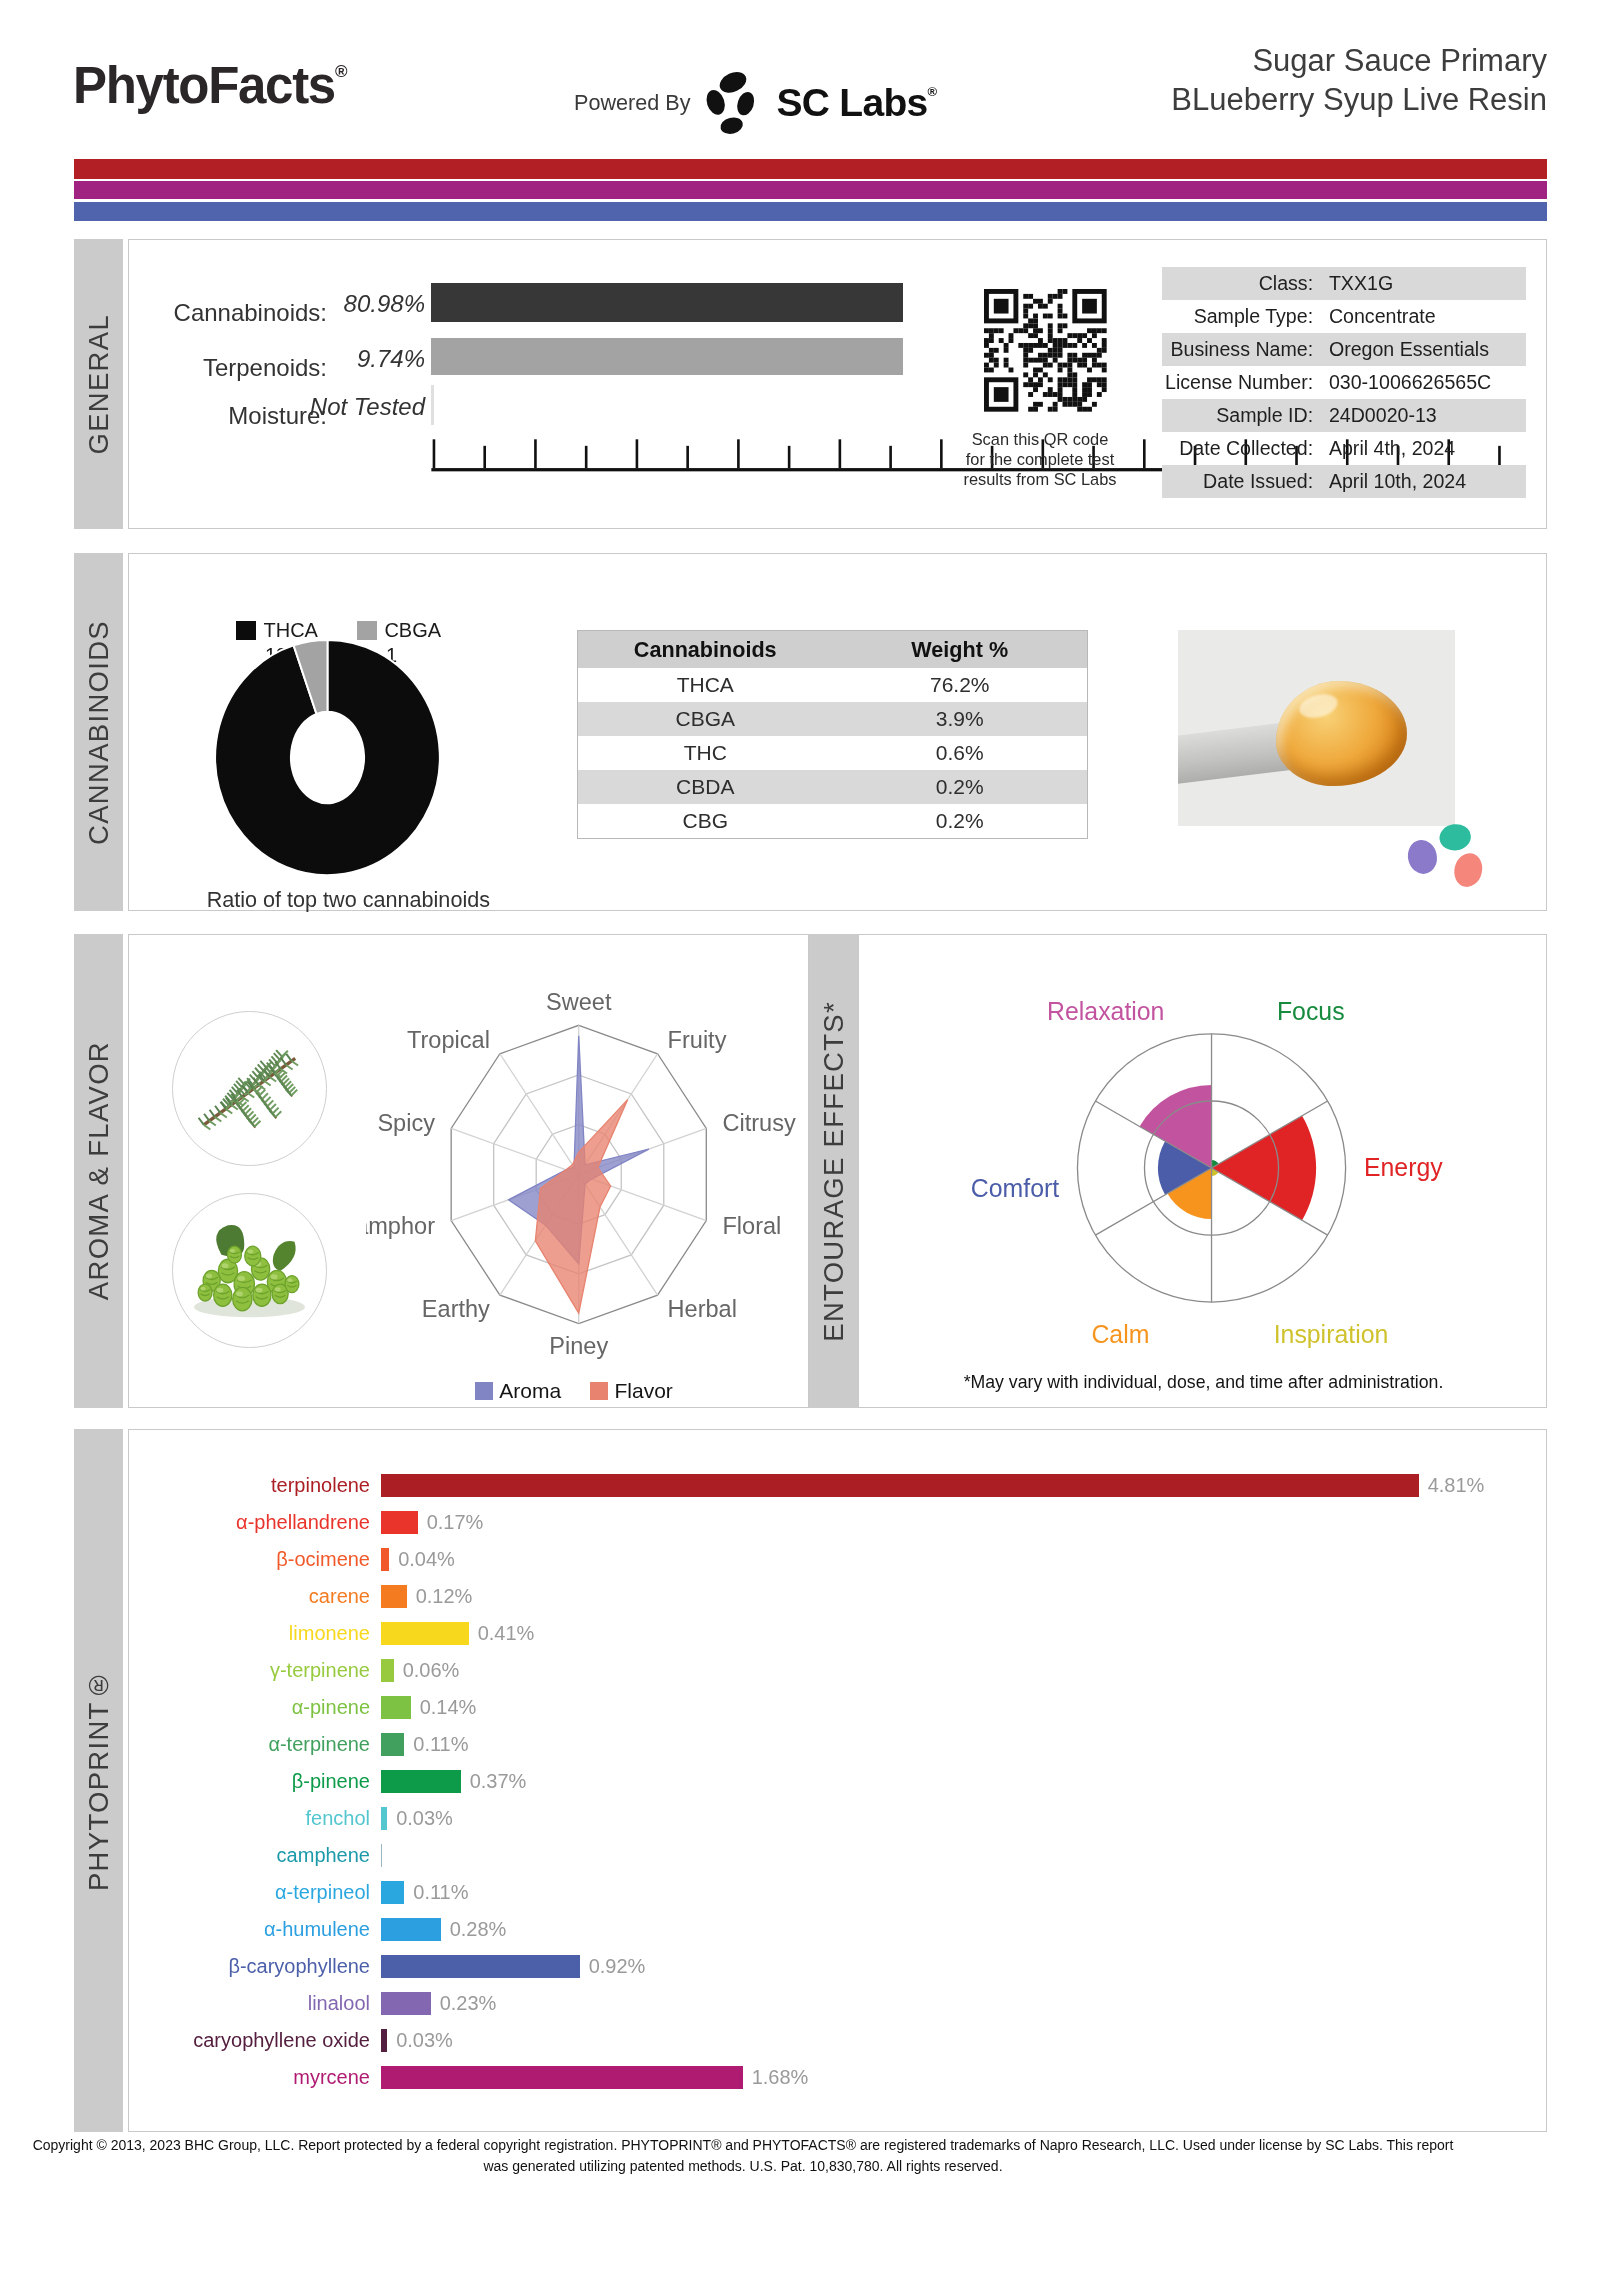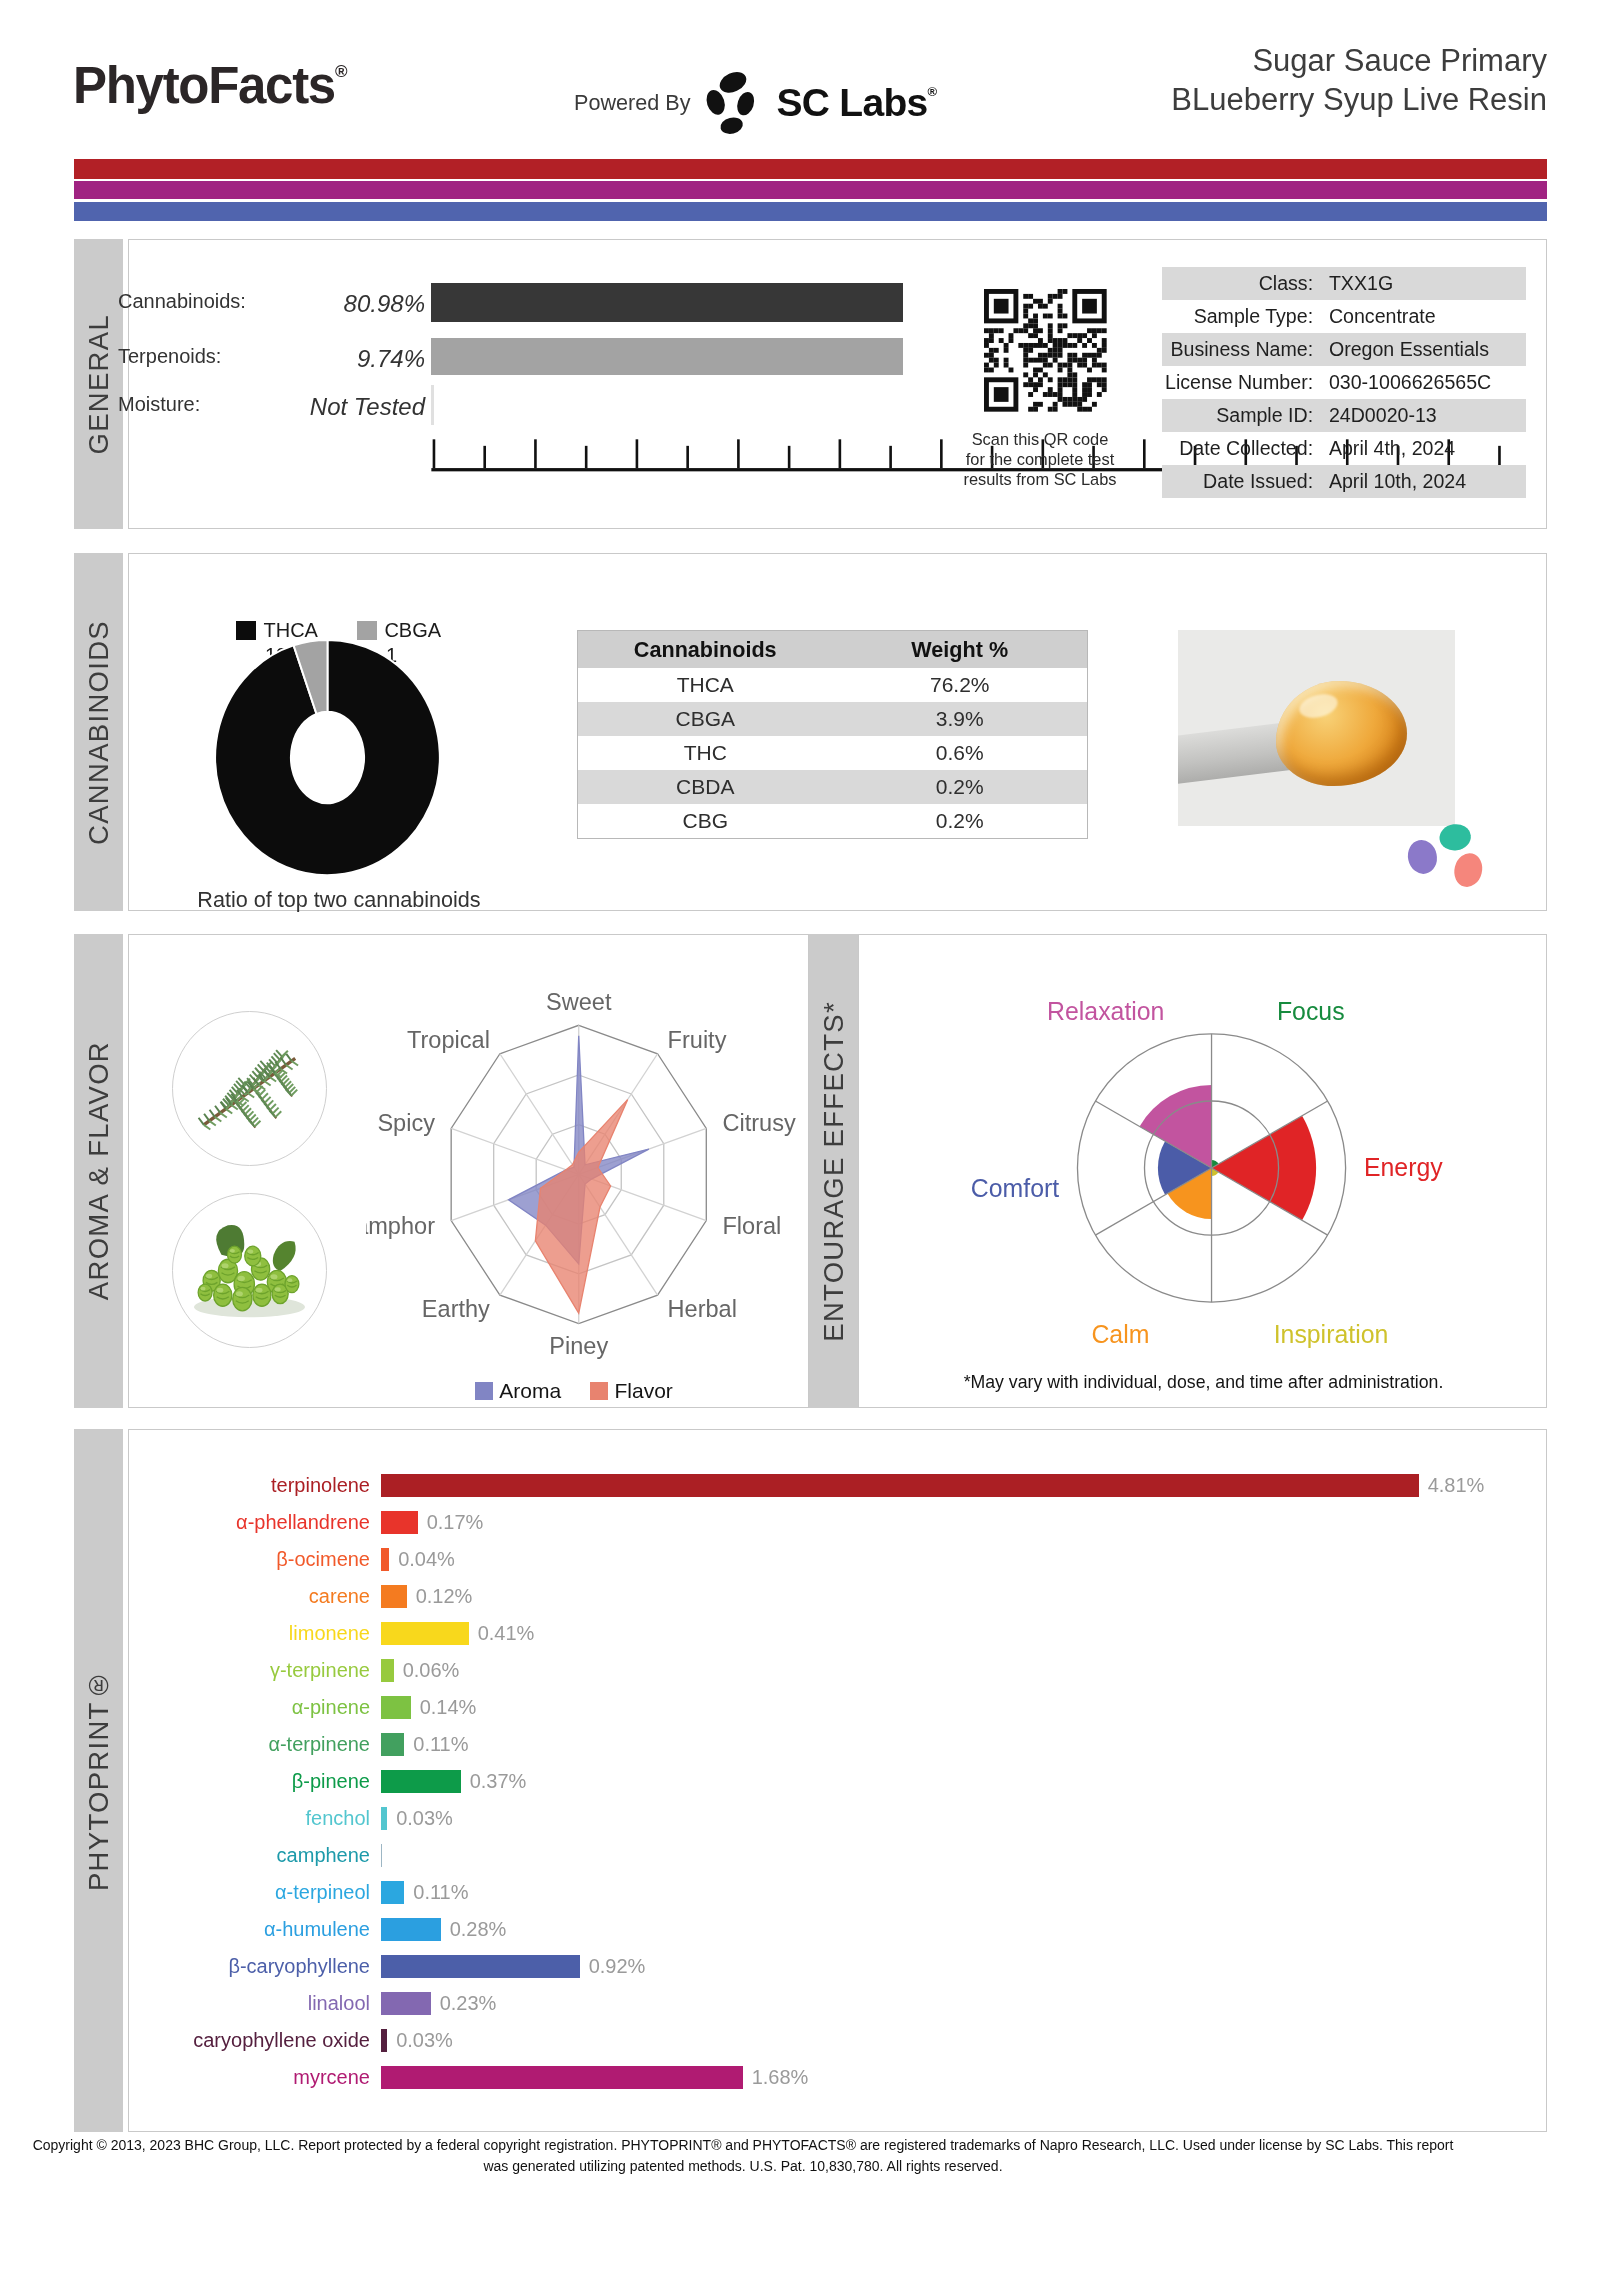--- a/index.html
+++ b/index.html
@@ -14,35 +14,35 @@
   .sclabs-name{font-size:39px;font-weight:bold;color:#111;letter-spacing:-0.7px;}
   .sclabs-name sup{font-size:13px;vertical-align:19.6px;}
   .title{left:785px;top:41px;width:762px;text-align:right;font-size:31px;color:#3d3d3d;line-height:1.26;}
   .hbar{left:74px;width:1473px;}
   
   .sidebar{width:49px;background:#cbcbcb;display:flex;align-items:center;justify-content:center;}
   .sidebar span{writing-mode:vertical-rl;transform:rotate(180deg);font-size:27.5px;color:#3d3d3d;
                 letter-spacing:1.3px;white-space:nowrap;}
   .panel{background:#fff;border:1.3px solid #c9c9c9;box-sizing:border-box;}
   
-  .gm-label{font-size:20px;color:#333;}
+  .gm-label{font-size:24px;color:#333;text-align:right;margin-top:9px;}
   .gm-value{font-size:24px;color:#333;text-align:right;font-style:italic;}
   .gbar{left:431px;}
   .qr-caption{left:947px;top:429px;width:186px;text-align:center;font-size:16.4px;color:#2b2b2b;line-height:1.22;}
   .info-table{left:1162px;top:267px;width:364px;}
   .info-row{display:grid;grid-template-columns:159px 1fr;align-items:center;height:33px;font-size:19.6px;color:#1f1f1f;}
   .info-row.gray{background:#d9d9d9;}
   .info-row .il{text-align:right;padding-right:7.9px;}
   .info-row .iv{padding-left:7.9px;white-space:nowrap;}
   
   .cl-legend{left:236px;top:619px;display:flex;gap:39px;}
   .cl-item .cl-row{display:flex;align-items:center;gap:7.9px;font-size:20px;color:#1c1c1c;}
   .cl-sq{width:19.6px;height:19.6px;display:inline-block;}
   .cl-val{margin-left:29px;font-size:20px;color:#1c1c1c;margin-top:2px;}
-  .ratio-caption{left:172px;top:887px;width:334px;text-align:center;font-size:21.6px;color:#333;}
+  .ratio-caption{left:156px;top:887px;width:334px;text-align:right;font-size:21.6px;color:#333;}
   .cann-table{left:577px;top:630px;width:509px;border:0.7px solid #b8b8b8;}
   .ct-row{display:grid;grid-template-columns:1fr 1fr;align-items:center;text-align:center;}
   .ct-head{background:#cfcfcf;font-weight:bold;font-size:21.6px;height:37px;color:#111;}
   .ct-data{font-size:21px;height:34px;color:#2e2e2e;}
   .ct-data.gray{background:#d9d9d9;}
   
   .photo{left:1178px;top:630px;width:277px;height:196px;background:#eaeae8;overflow:hidden;}
   .knife{position:absolute;left:-26px;top:98px;width:177px;height:48px;
          background:linear-gradient(180deg,#dcdcda 0%,#c2c2c0 60%,#adadab 100%);
          border-radius:0 31px 31px 0;transform:rotate(-7deg);}

